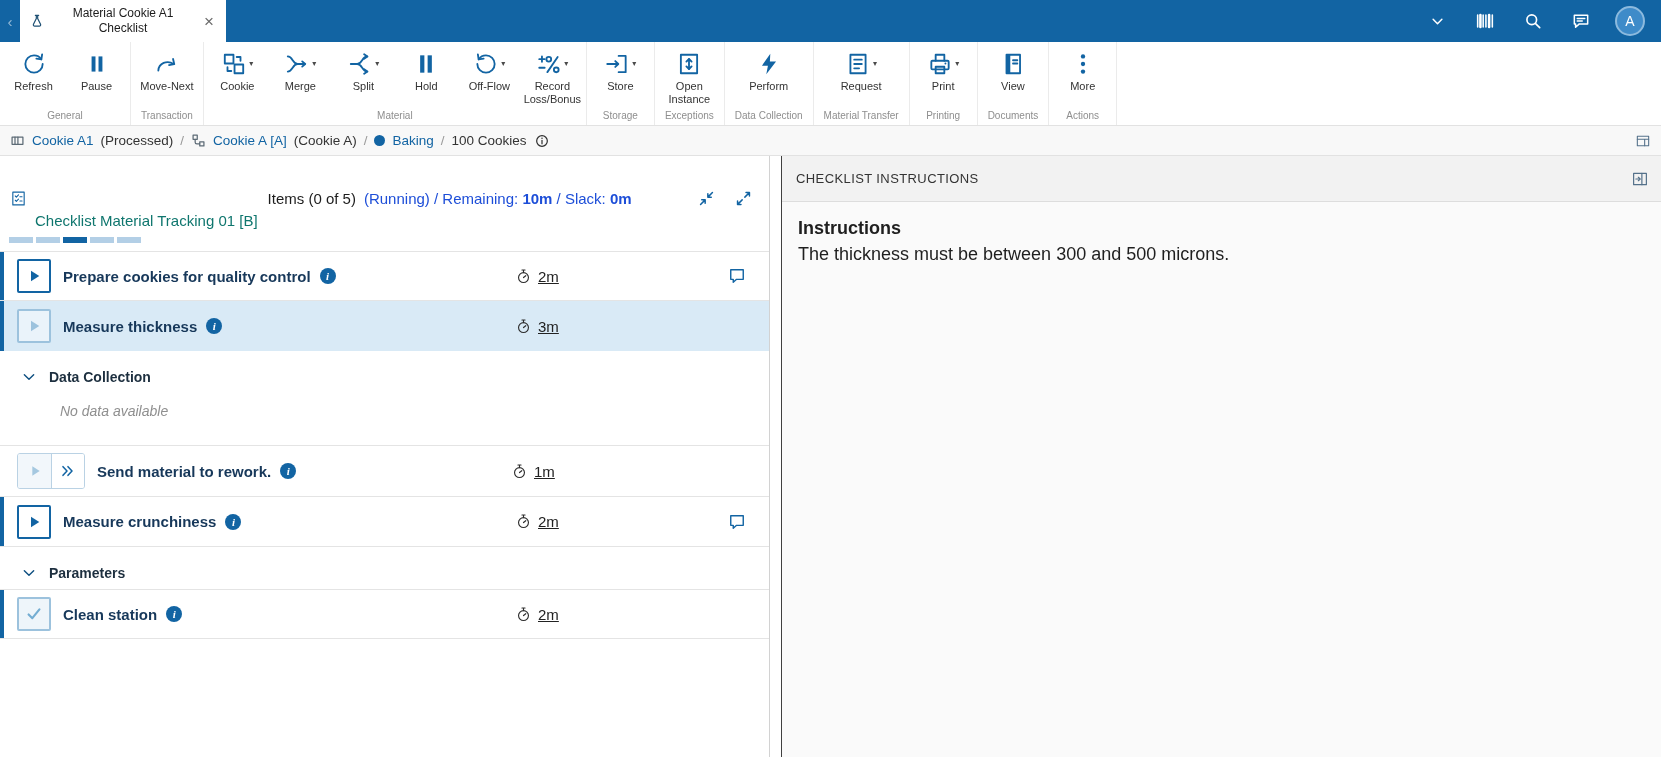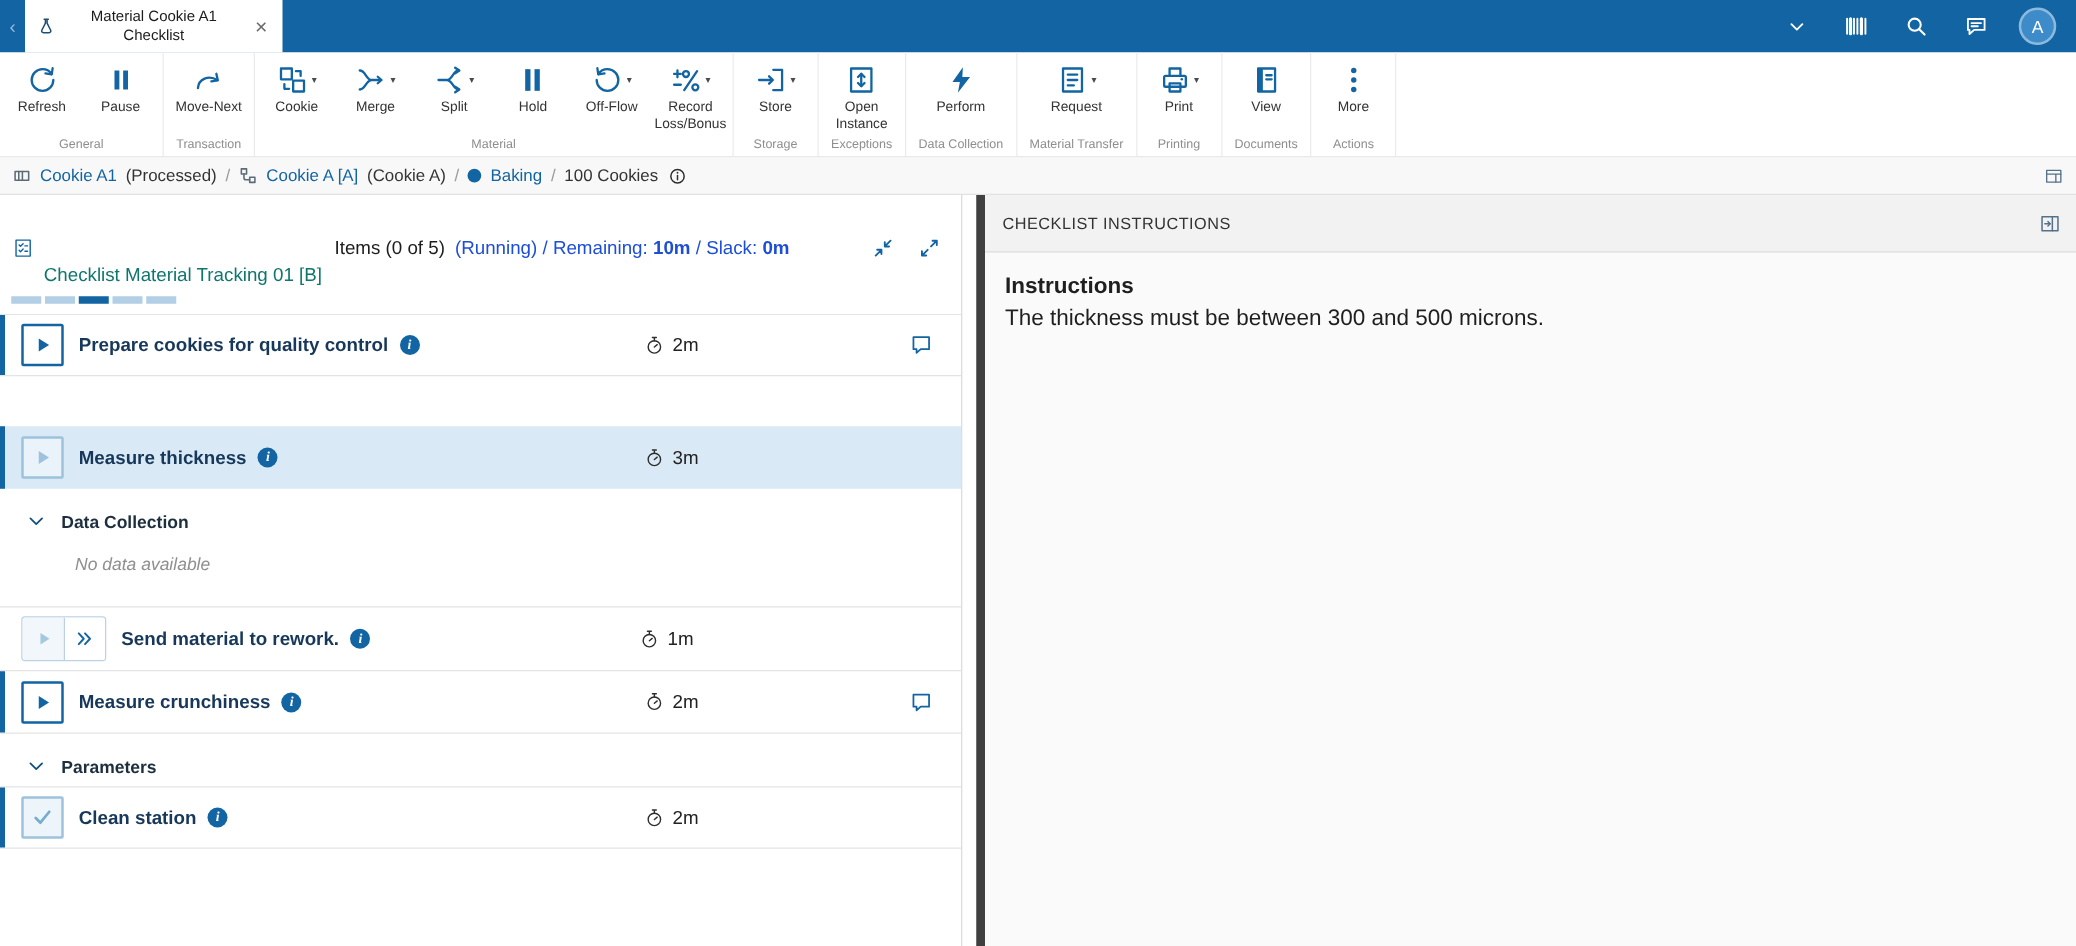--- a/index.html
+++ b/index.html
@@ -43,49 +43,49 @@
   .bc-ic { display:flex; align-items:center; }
   .bc-link { color:#1264a3; text-decoration:none; cursor:pointer; }
   .bc-sep { color:#9a9a9a; }
   .step-dot { width:11px; height:11px; border-radius:50%; background:#1264a3; }
   .bc-right { margin-left:auto; cursor:pointer; display:flex; align-items:center; }
 
   
   .main { flex:1; display:flex; min-height:0; }
   .left-panel { width:770px; flex:none; background:#fff; border-right:1px solid #d2d2d2; display:flex; flex-direction:column; }
   .gutter { width:11px; flex:none; background:#fff; }
-  .right-panel { flex:1; background:#fafafa; border-left:7px solid #404040; display:flex; flex-direction:column; }
+  .right-panel { flex:1; background:#fafafa; border-left:1px solid #404040; display:flex; flex-direction:column; }
 
   
   .cl-header { display:flex; align-items:center; gap:8px; padding:12px 12px 8px 10px; font-size:15px; }
   .cl-title { color:#0f766e; text-decoration:none; cursor:pointer; white-space:nowrap;margin-top:44px; }
   .cl-sum { color:#1d1d1d; margin-left:2px; white-space:nowrap; }
   .cl-status { color:#1d4ed8; white-space:nowrap; }
   .cl-status b { font-weight:bold; }
   .cl-actions { margin-left:auto; display:flex; gap:18px; padding-right:4px; }
   .cl-actions span { cursor:pointer; }
   .progress { display:flex; gap:3px; padding:0 0 8px 9px; }
   .seg { width:24px; height:6px; background:#b3cfe6; }
   .seg.active { background:#1264a3; }
 
   
   .items { flex:1; overflow:hidden; }
   .item { min-height:50px; display:flex; align-items:center; gap:12px; padding:7px 12px 7px 17px;
           position:relative; cursor:pointer; }
   .item.bt { border-top:1px solid #e4e4e4; }
   .item.bb { border-bottom:1px solid #e4e4e4; }
   .item.accent::before { content:""; position:absolute; left:0; top:0; bottom:0; width:4px; background:#1264a3; }
-  .item.selected { background:#d9eaf6;margin-top:40px; }
+  .item.selected { background:#d9eaf6; }
   .item-title { width:440px; flex:none; display:flex; align-items:center; gap:9px; }
   .item-title.w-sm { width:402px; }
   .item-title .t { font-weight:bold; font-size:15px; color:#17385a; }
   .info { width:16px; height:16px; border-radius:50%; background:#1264a3; color:#fff; flex:none;
           font-family:"Liberation Serif",serif; font-style:italic; font-weight:bold; font-size:11px;
           display:flex; align-items:center; justify-content:center; cursor:pointer; }
-  .dur { display:flex; align-items:flex-start; gap:6px; font-size:15px; color:#222; }
+  .dur { display:flex; align-items:flex-start; gap:6px; font-size:15px; color:#222;text-decoration:underline; }
   .note { margin-left:auto; margin-right:10px; cursor:pointer; }
 
   .play-btn { width:34px; height:34px; flex:none; background:#fff; border:2px solid #1264a3;
               display:flex; align-items:center; justify-content:center; cursor:pointer; border-radius:2px; }
   .play-btn.disabled { border-color:#9cc2dd; background:#eaf3fa; }
   .ctrl-group { display:flex; flex:none; border:1px solid #bad2e4; border-radius:3px; overflow:hidden; }
   .ctrl-group .half { width:33px; height:34px; display:flex; align-items:center; justify-content:center;
                       background:#f2f7fb; cursor:pointer; border:none; }
   .ctrl-group .half + .half { border-left:1px solid #bad2e4; background:#fff; }
   .check-btn { width:34px; height:34px; flex:none; background:#eef5fa; border:2px solid #9cc2dd;

